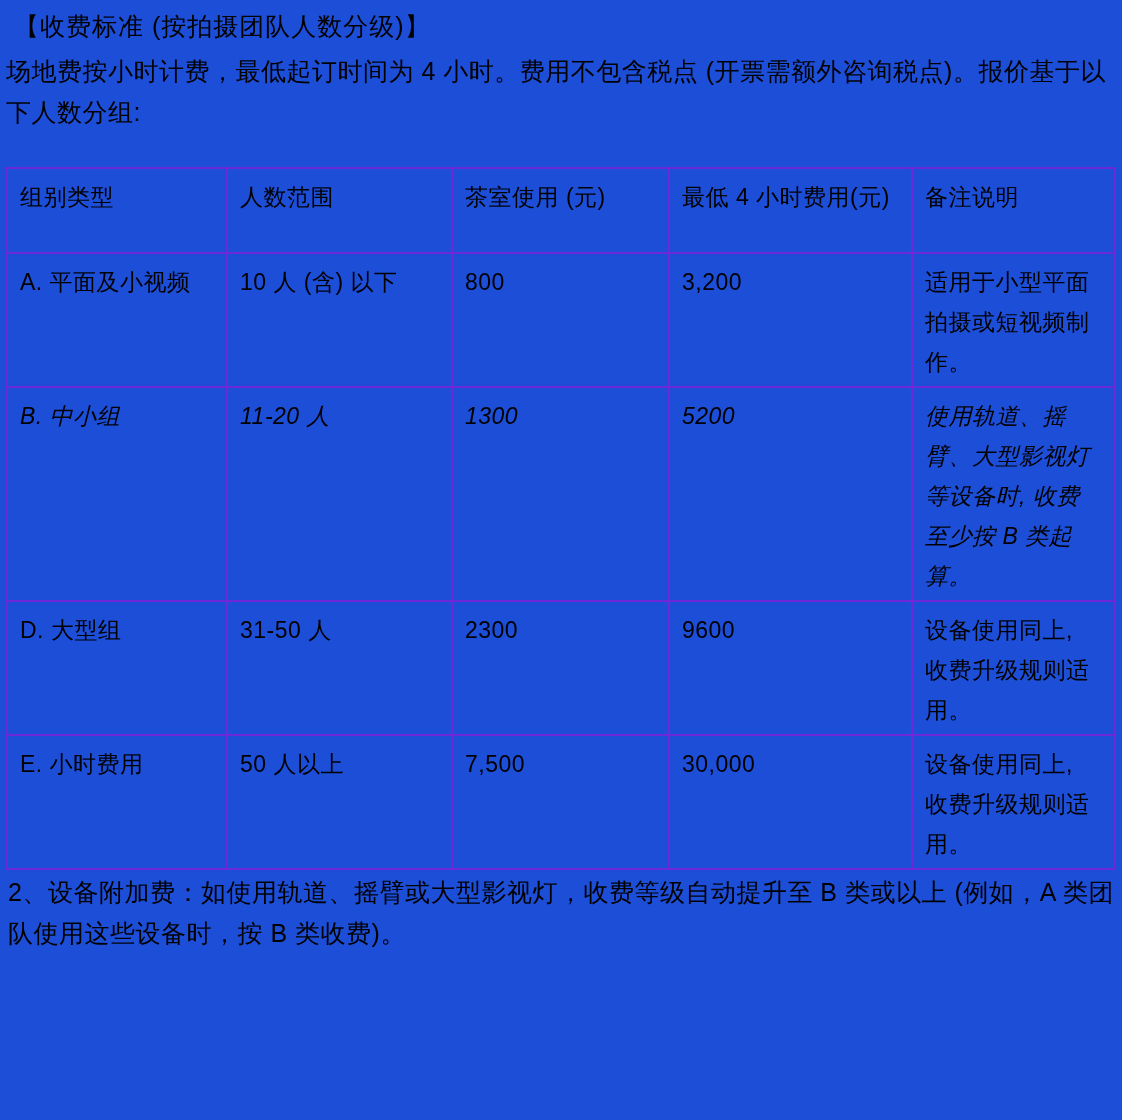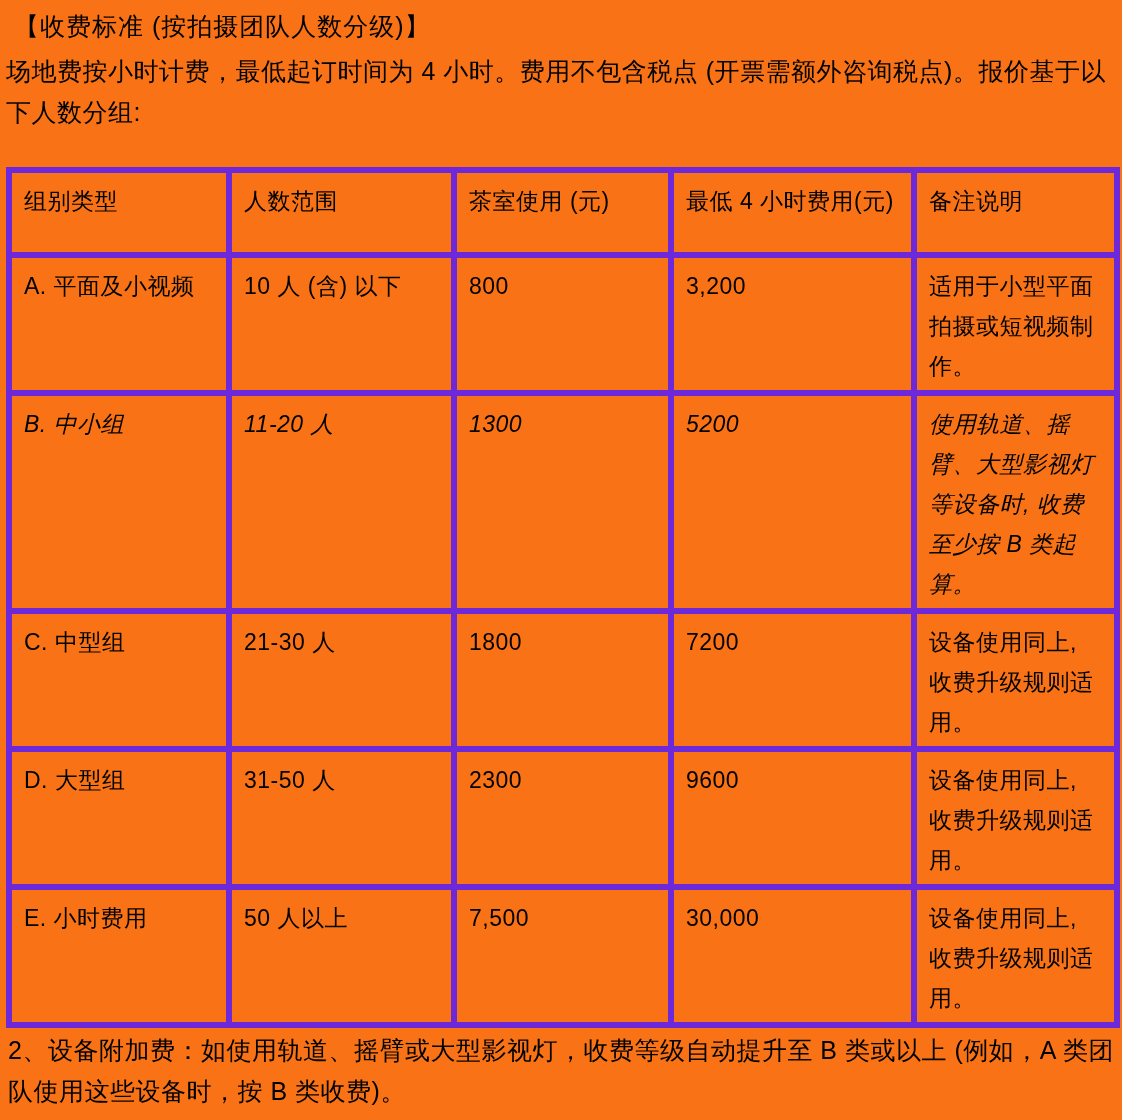--- a/index.html
+++ b/index.html
@@ -7,21 +7,21 @@
     padding: 0;
     background: #ffffff;
     color: #000000;
     font-family: "Liberation Sans", "DejaVu Sans", sans-serif;
   }
   .page {
     position: relative;
     width: 1122px;
     height: 1120px;
     overflow: hidden;
-    background: #f97316;
+    background: #1d4ed8;
     box-sizing: border-box;
     padding: 8px 8px 0 6px;
   }
   .doc-title {
     font-size: 25px;
     font-weight: normal;
     margin: 2px 0 8px 8px;
     letter-spacing: 1px;
   }
   .intro {
@@ -32,21 +32,21 @@
     letter-spacing: 0.5px;
   }
   table.pricing {
     border-collapse: collapse;
     table-layout: fixed;
     margin-top: 34px;
     width: 1108px;
   }
   table.pricing th,
   table.pricing td {
-    border: 6px solid #6d28d9;
+    border: 2px solid #6d28d9;
     vertical-align: top;
     text-align: left;
     font-weight: normal;
     font-size: 23px;
     line-height: 40px;
     padding: 8px 12px 4px 12px;
     letter-spacing: 0.5px;
     overflow: hidden;
   }
   tr.r-head  { height: 85px; }
@@ -103,27 +103,20 @@
       </tr>
 
       <tr class="r-b">
         <td>B. 中小组</td>
         <td>11-20 人</td>
         <td>1300</td>
         <td>5200</td>
         <td>使用轨道、摇臂、大型影视灯等设备时, 收费至少按 B 类起算。</td>
       </tr>
 
-      <tr class="r-c">
-        <td>C. 中型组</td>
-        <td>21-30 人</td>
-        <td>1800</td>
-        <td>7200</td>
-        <td>设备使用同上, 收费升级规则适用。</td>
-      </tr>
 
       <tr class="r-d">
         <td>D. 大型组</td>
         <td>31-50 人</td>
         <td>2300</td>
         <td>9600</td>
         <td>设备使用同上, 收费升级规则适用。</td>
       </tr>
 
       <tr class="r-e">

